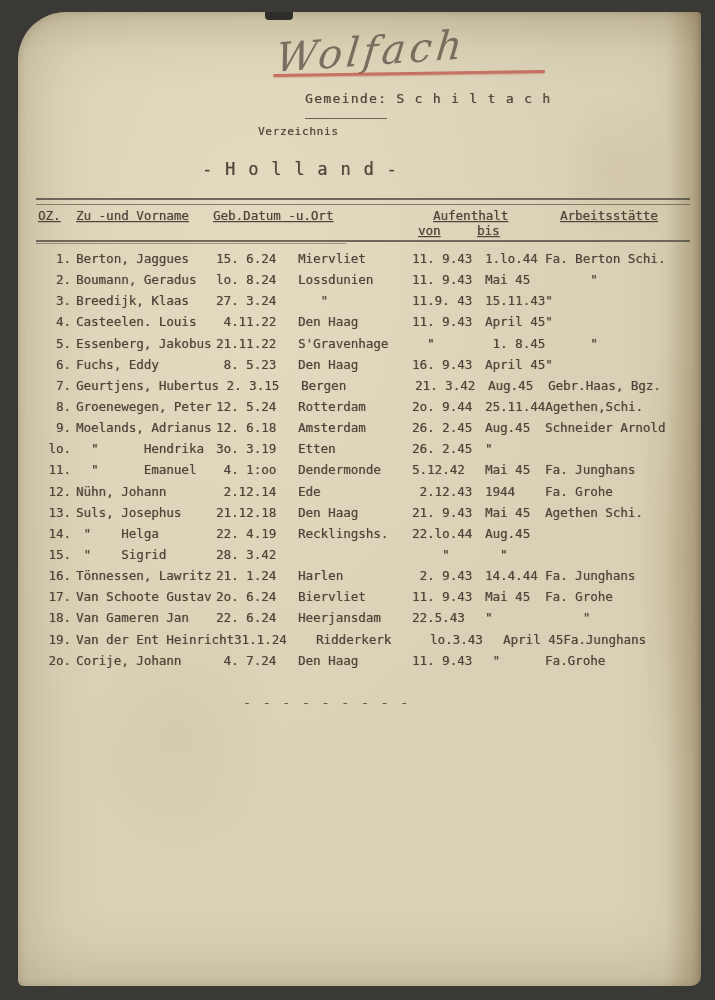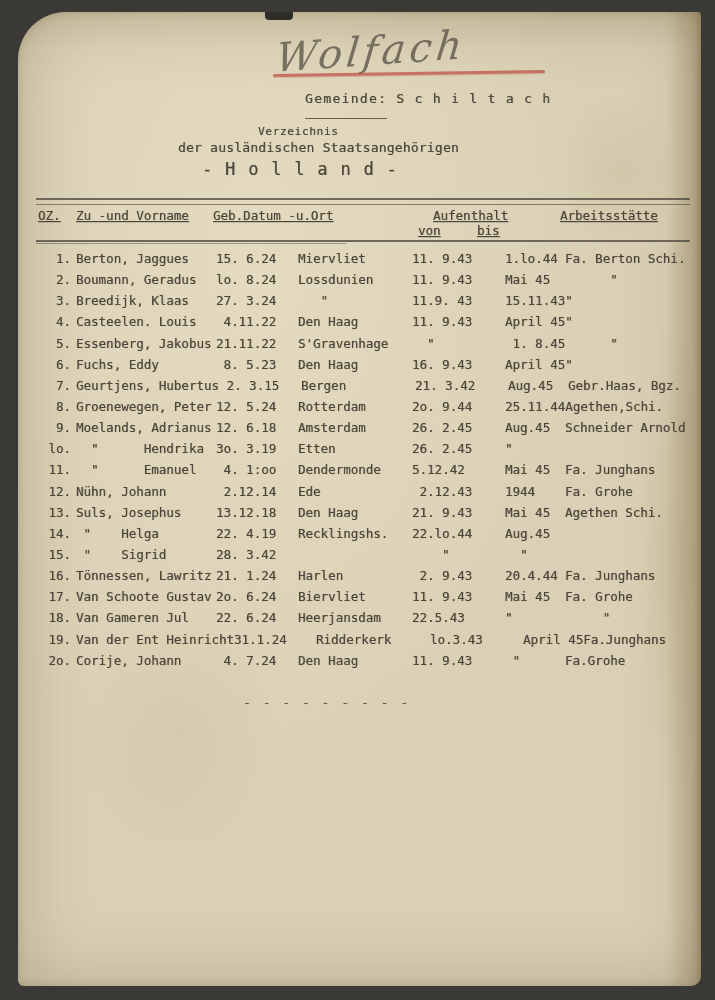--- a/index.html
+++ b/index.html
@@ -68,42 +68,41 @@
   #h-arbeit{left:542px;top:196px;}
 
   #rows{position:absolute;left:18px;top:239px;width:660px;}
   .row{display:flex;height:21.15px;align-items:flex-start;}
   .cell{white-space:pre;flex:0 0 auto;font-size:12.5px;line-height:15px;}
   .col-oz{width:40px;text-align:right;padding-right:5px;box-sizing:border-box;}
   .col-name{min-width:140px;}
   .col-date{min-width:82px;}
   .col-place{min-width:114px;}
   .col-von{min-width:73px;}
-  .col-bis{min-width:60px;margin-left:20px;}
+  .col-bis{min-width:60px;}
   .col-arbeit{min-width:10px;}
 
   #footer-dashes{position:absolute;left:225px;top:683px;font-size:13px;letter-spacing:2px;opacity:0.85;}
 </style>
 </head>
 <body>
 
 <div id="scan">
   <div id="paper">
     <div class="stain s1"></div>
     <div class="stain s2"></div>
     <div class="stain s3"></div>
     <div id="top-notch"></div>
 
     <div id="handwriting">Wolfach</div>
     <div id="red-strike"></div>
 
     <div id="gemeinde-line" class="type"><span class="lbl">Gemeinde:</span><span> S c h i l t a c h</span></div>
 
     <div id="title-1" class="type">Verzeichnis</div>
-    <div id="title-2" class="type">der ausländischen Staatsangehörigen</div>
     <div id="title-3" class="type">- H o l l a n d -</div>
 
     <div class="rule" id="rule-top-1"></div>
     <div class="rule" id="rule-top-2"></div>
 
     <div class="hcell type" id="h-oz">OZ.</div>
     <div class="hcell type" id="h-name">Zu -und Vorname</div>
     <div class="hcell type" id="h-geb">Geb.Datum -u.Ort</div>
     <div class="hcell type" id="h-aufenthalt">Aufenthalt</div>
     <div class="hcell type" id="h-von">von</div>
@@ -218,21 +217,21 @@
           <span class="cell type col-name">Nühn, Johann</span>
           <span class="cell type col-date"> 2.12.14</span>
           <span class="cell type col-place">Ede</span>
           <span class="cell type col-von"> 2.12.43</span>
           <span class="cell type col-bis">1944</span>
           <span class="cell type col-arbeit">Fa. Grohe</span>
         </div>
         <div class="row">
           <span class="cell type col-oz">13.</span>
           <span class="cell type col-name">Suls, Josephus</span>
-          <span class="cell type col-date">13.12.18</span>
+          <span class="cell type col-date">21.12.18</span>
           <span class="cell type col-place">Den Haag</span>
           <span class="cell type col-von">21. 9.43</span>
           <span class="cell type col-bis">Mai 45</span>
           <span class="cell type col-arbeit">Agethen Schi.</span>
         </div>
         <div class="row">
           <span class="cell type col-oz">14.</span>
           <span class="cell type col-name"> "    Helga</span>
           <span class="cell type col-date">22. 4.19</span>
           <span class="cell type col-place">Recklingshs.</span>
@@ -248,35 +247,35 @@
           <span class="cell type col-von">    "</span>
           <span class="cell type col-bis">  "</span>
           <span class="cell type col-arbeit"></span>
         </div>
         <div class="row">
           <span class="cell type col-oz">16.</span>
           <span class="cell type col-name">Tönnessen, Lawritz</span>
           <span class="cell type col-date">21. 1.24</span>
           <span class="cell type col-place">Harlen</span>
           <span class="cell type col-von"> 2. 9.43</span>
-          <span class="cell type col-bis">20.4.44</span>
+          <span class="cell type col-bis">14.4.44</span>
           <span class="cell type col-arbeit">Fa. Junghans</span>
         </div>
         <div class="row">
           <span class="cell type col-oz">17.</span>
           <span class="cell type col-name">Van Schoote Gustav</span>
           <span class="cell type col-date">2o. 6.24</span>
           <span class="cell type col-place">Biervliet</span>
           <span class="cell type col-von">11. 9.43</span>
           <span class="cell type col-bis">Mai 45</span>
           <span class="cell type col-arbeit">Fa. Grohe</span>
         </div>
         <div class="row">
           <span class="cell type col-oz">18.</span>
-          <span class="cell type col-name">Van Gameren Jul</span>
+          <span class="cell type col-name">Van Gameren Jan</span>
           <span class="cell type col-date">22. 6.24</span>
           <span class="cell type col-place">Heerjansdam</span>
           <span class="cell type col-von">22.5.43</span>
           <span class="cell type col-bis">"</span>
           <span class="cell type col-arbeit">     "</span>
         </div>
         <div class="row">
           <span class="cell type col-oz">19.</span>
           <span class="cell type col-name">Van der Ent Heinricht</span>
           <span class="cell type col-date">31.1.24</span>

